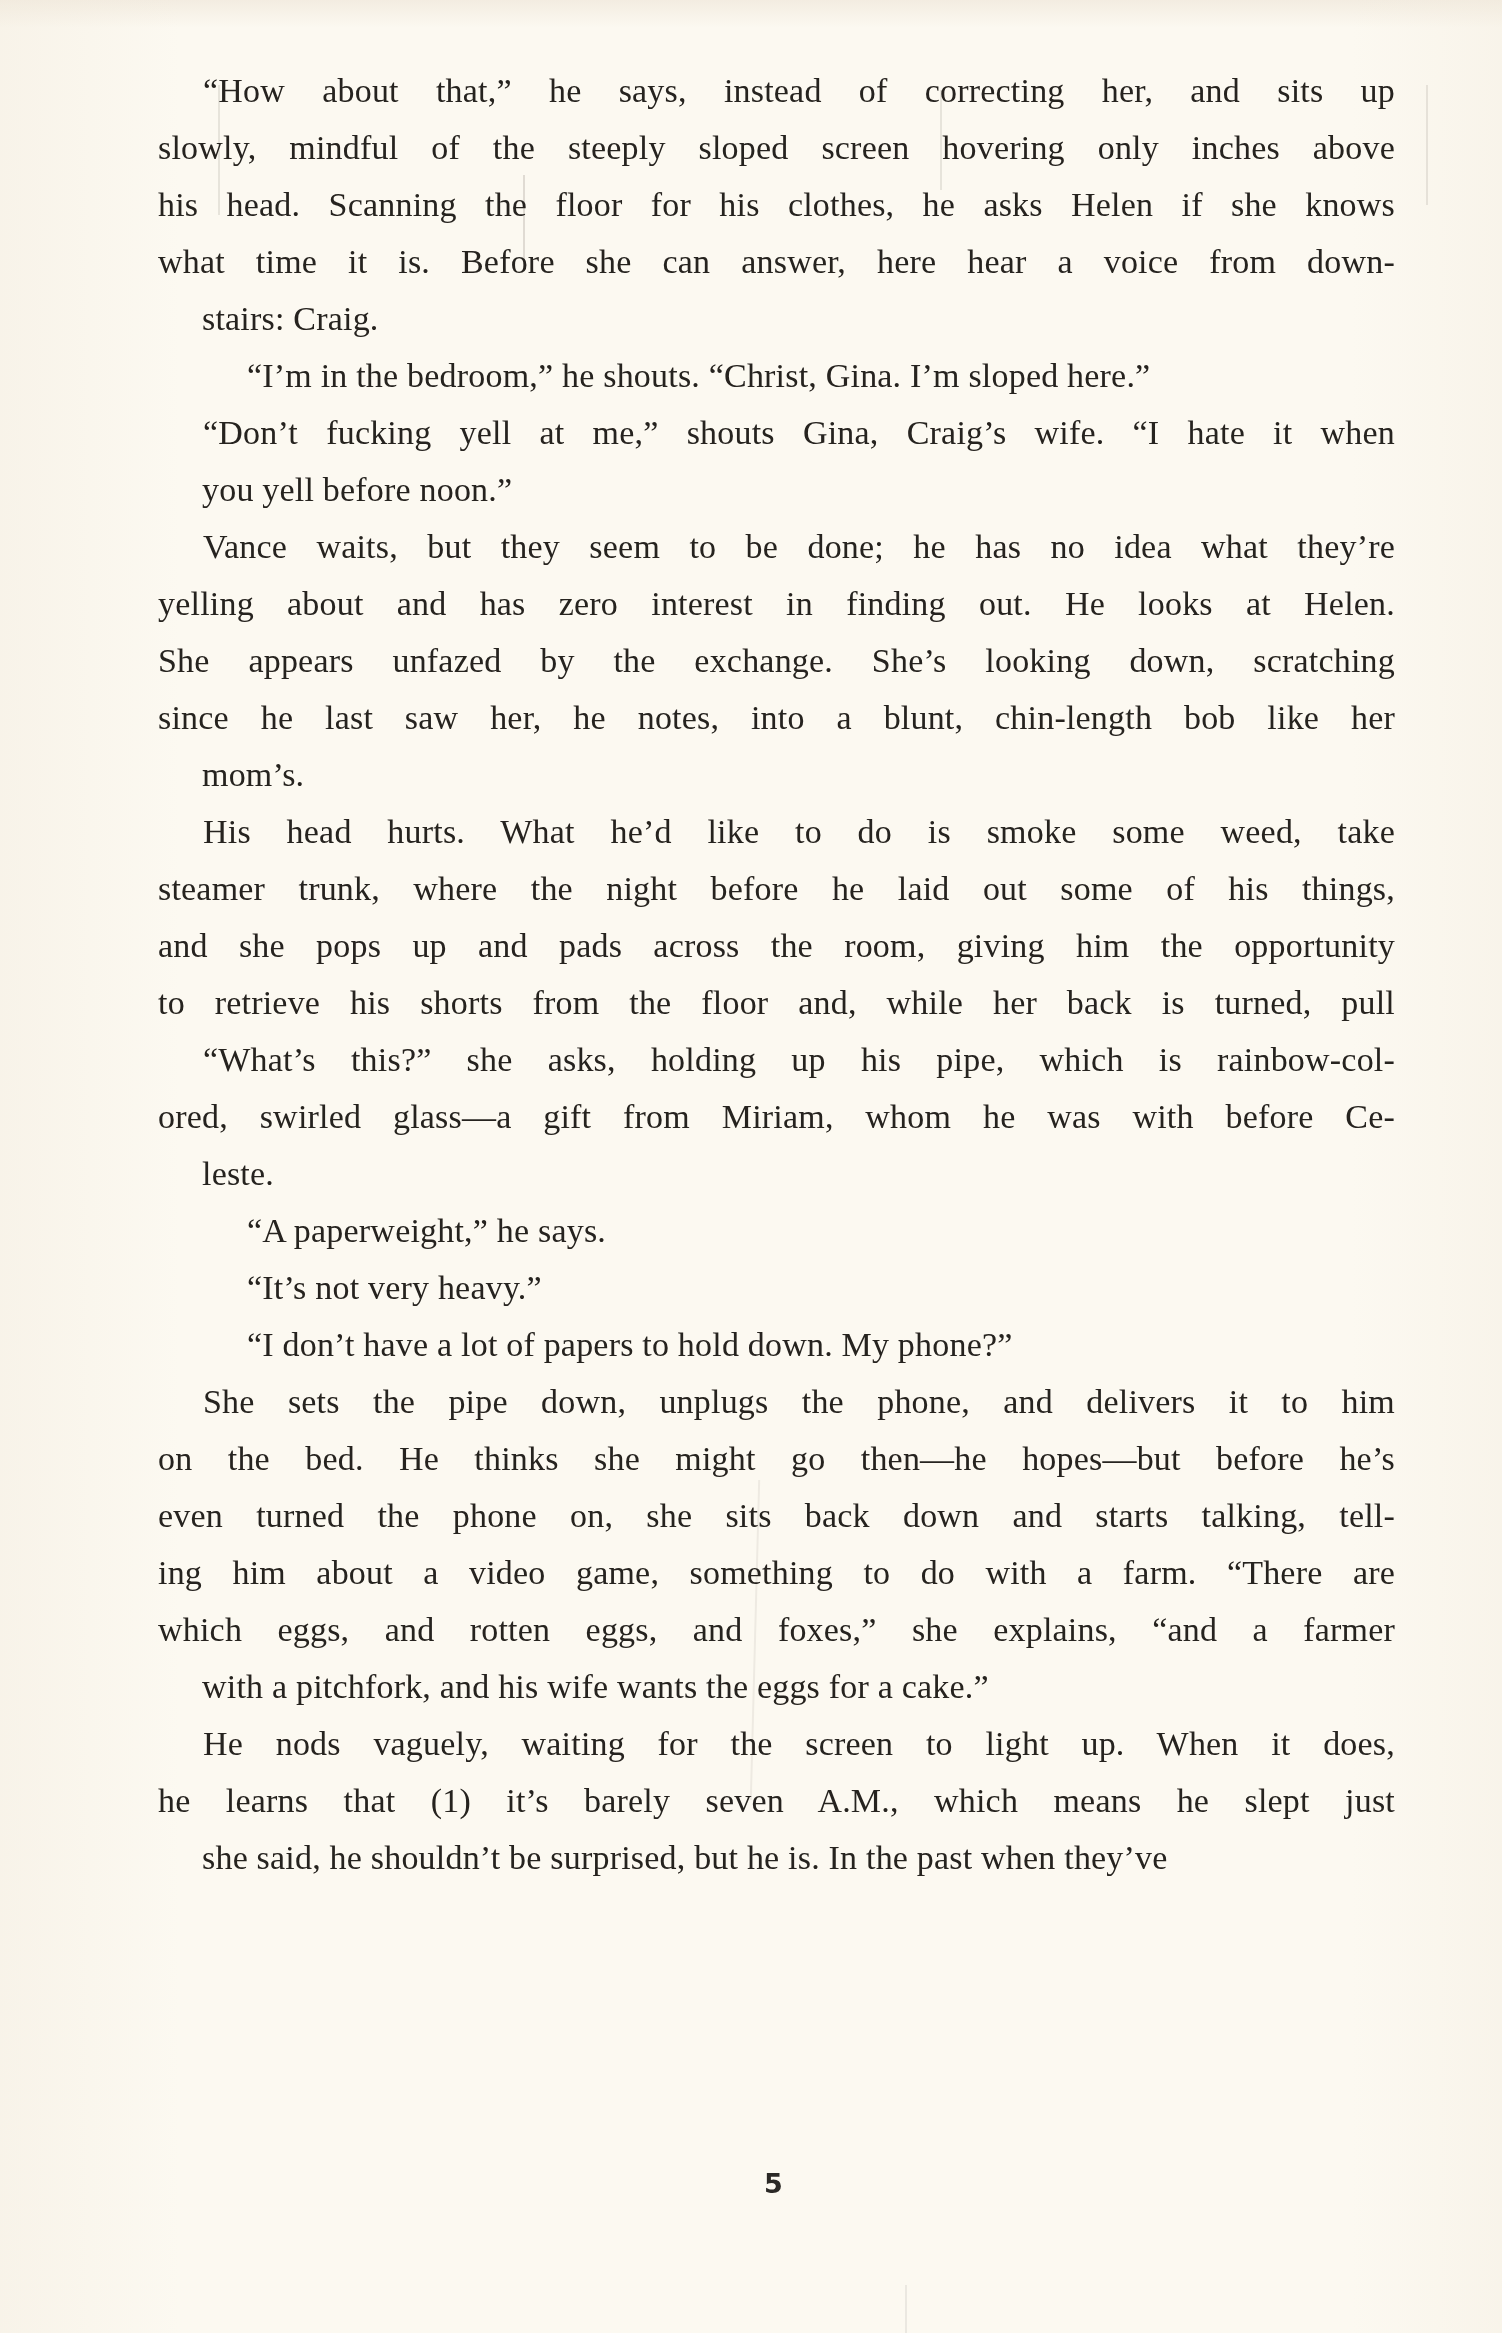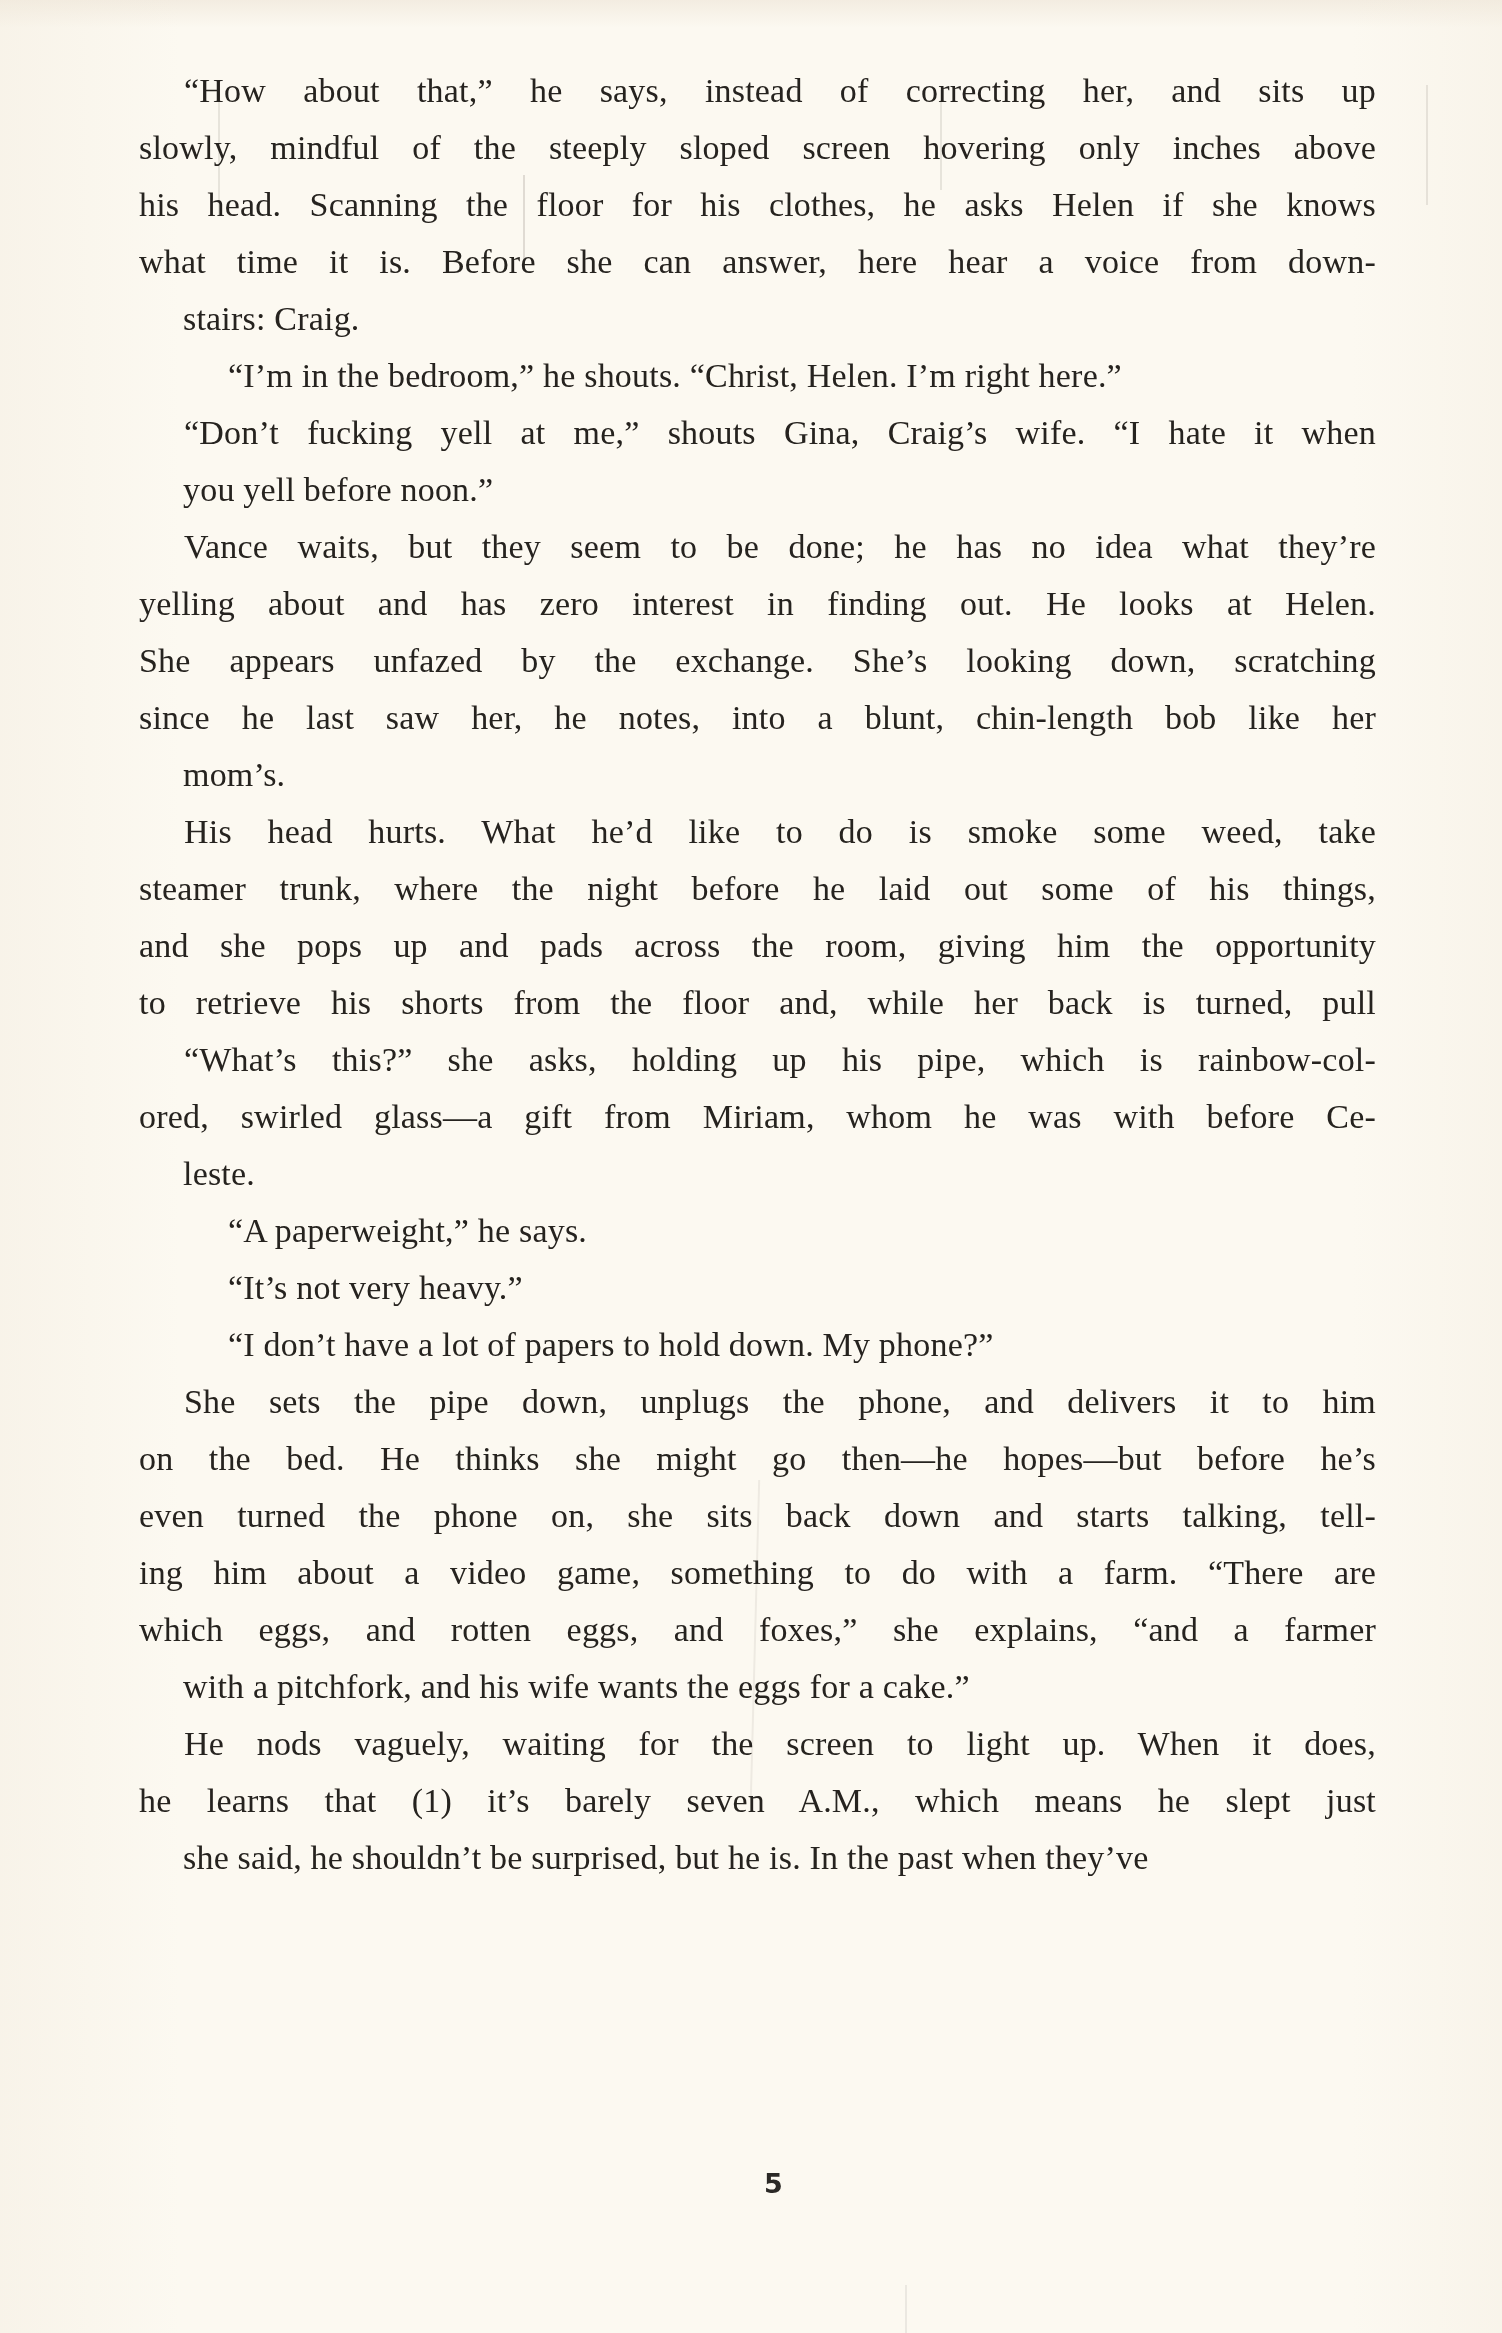--- a/index.html
+++ b/index.html
@@ -23,21 +23,21 @@
     position: absolute;
     inset: 0;
     background:
       linear-gradient(90deg, rgba(240,232,218,0.35) 0%, rgba(255,255,255,0) 12%),
       linear-gradient(270deg, rgba(240,232,218,0.30) 0%, rgba(255,255,255,0) 10%),
       linear-gradient(180deg, rgba(232,221,205,0.45) 0%, rgba(255,255,255,0) 1.2%);
     pointer-events: none;
   }
   .text-block {
     position: absolute;
-    left: 139px;
+    left: 158px;
     top: 62px;
     width: 1237px;
   }
   .paragraph { margin: 0; padding: 0; }
   .line {
     font-size: 34px;
     line-height: 57px;
     height: 57px;
     text-align: justify;
     text-align-last: justify;
@@ -83,21 +83,21 @@
 
   <div class="text-block">
       <div class="paragraph">
         <div class="line first">“How about that,” he says, instead of correcting her, and sits up</div>
         <div class="line">slowly, mindful of the steeply sloped screen hovering only inches above</div>
         <div class="line">his head. Scanning the floor for his clothes, he asks Helen if she knows</div>
         <div class="line">what time it is. Before she can answer, here hear a voice from down-</div>
         <div class="line last">stairs: Craig.</div>
       </div>
       <div class="paragraph">
-        <div class="line first last">“I’m in the bedroom,” he shouts. “Christ, Helen. I’m right here.”</div>
+        <div class="line first last">“I’m in the bedroom,” he shouts. “Christ, Gina. I’m sloped here.”</div>
       </div>
       <div class="paragraph">
         <div class="line first">“Don’t fucking yell at me,” shouts Gina, Craig’s wife. “I hate it when</div>
         <div class="line last">you yell before noon.”</div>
       </div>
       <div class="paragraph">
         <div class="line first">Vance waits, but they seem to be done; he has no idea what they’re</div>
         <div class="line">yelling about and has zero interest in finding out. He looks at Helen.</div>
         <div class="line">She appears unfazed by the exchange. She’s looking down, scratching</div>
         <div class="line">since he last saw her, he notes, into a blunt, chin-length bob like her</div>

